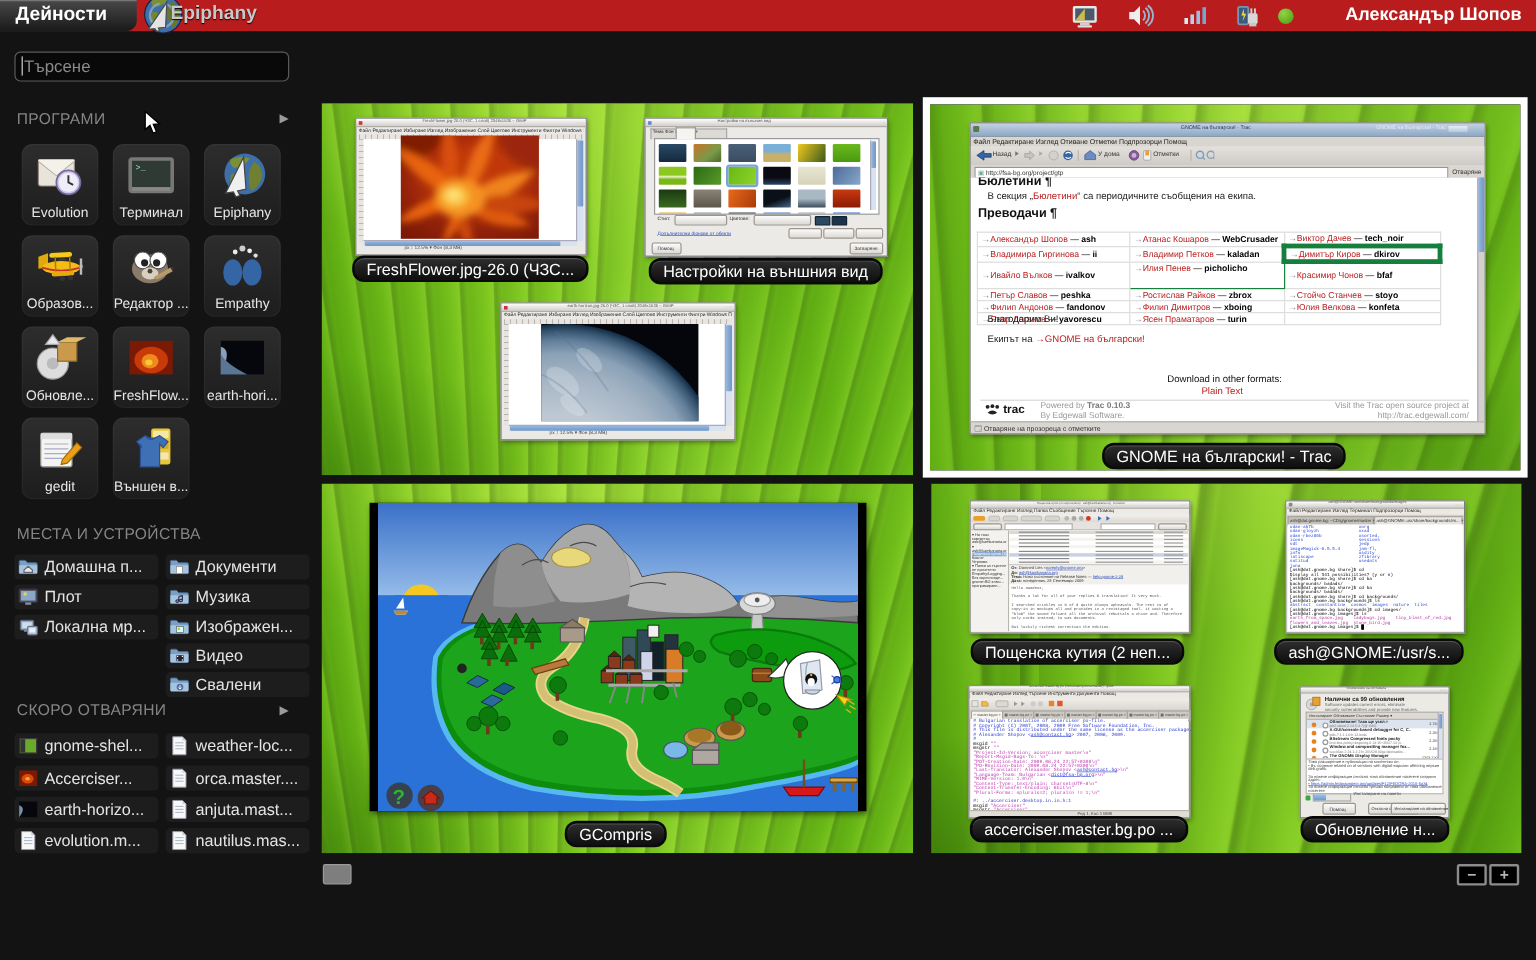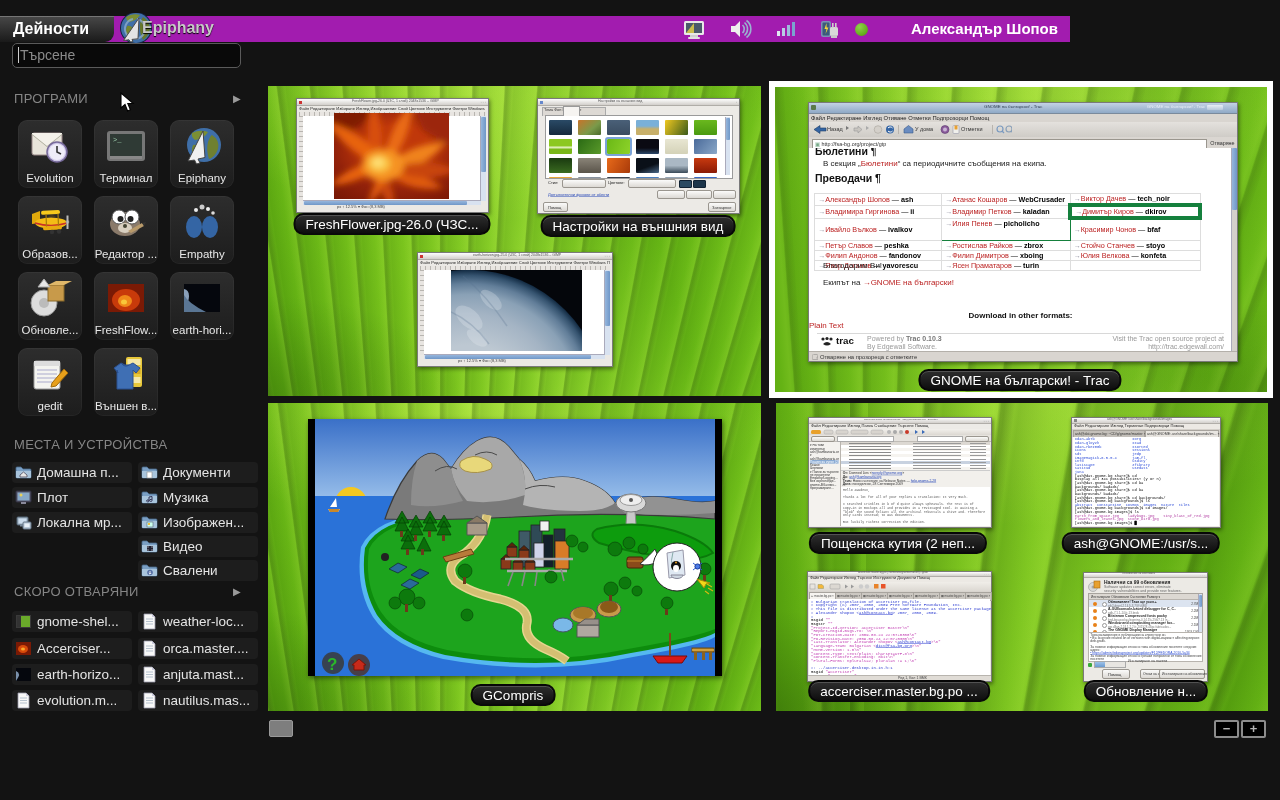--- a/index.html
+++ b/index.html
@@ -1,17 +1,17 @@
 <!DOCTYPE html>
 <html><head><meta charset="utf-8">
 <style>
 html,body{margin:0;padding:0}
 svg{display:block}
 body{width:1280px;height:800px;background:#131313;font-family:"Liberation Sans",sans-serif;position:relative;overflow:hidden}
-#topbar{position:absolute;left:0;top:16px;width:1070px;height:26px;background:#a21caf;color:#fff}
+#topbar{position:absolute;left:0;top:0;width:1280px;height:26px;background:#b91c1c;color:#fff}
 #actbtn{position:absolute;left:0;top:0;width:114px;height:26px;background:linear-gradient(#484848,#1a1a1a);border-bottom-right-radius:9px;box-shadow:inset 0 1px 0 rgba(255,255,255,.25)}
 #actbtn span{position:absolute;left:13px;top:4px;font-size:16px;font-weight:bold;color:#fff}
 #appmenu{position:absolute;left:142px;top:3px;font-size:16px;font-weight:bold;color:#c8c8c8;text-shadow:0 1px 1px #000}
 #clock{position:absolute;left:0;right:0;top:4px;text-align:center;font-size:15px;font-weight:bold;color:#fff}
 #username{position:absolute;right:12px;top:4px;font-size:15px;font-weight:bold;color:#fff}
 #userdot{position:absolute;right:202px;top:7px;width:13px;height:13px;border-radius:50%;background:radial-gradient(circle at 35% 30%,#8fd44a,#4e9a06)}
 .sic{position:absolute;top:3px}
 
 #search{position:absolute;left:12px;top:43px;width:227px;height:23px;background:#090909;border:1px solid #5a5a5a;border-radius:5px}
 #search span{position:absolute;left:7px;top:3px;font-size:14px;color:#8a8a8a}
@@ -689,22 +689,22 @@
               </tr>
               <tr>
                 <td style="border:1px solid #ddd;width:123px;height:8.6px;padding:0 0 0 3px;font-size:7.2px;white-space:nowrap;overflow:hidden"><span style="color:#889">→</span><span style="color:#b22">Явор Доганов</span> — <b>yavorescu</b></td>
                 <td style="border:1px solid #ddd;width:123px;height:8.6px;padding:0 0 0 3px;font-size:7.2px;white-space:nowrap;overflow:hidden"><span style="color:#889">→</span><span style="color:#b22">Ясен Праматаров</span> — <b>turin</b></td>
                 <td style="border:1px solid #ddd;width:123px;height:8.6px;padding:0 0 0 3px;font-size:7.2px;white-space:nowrap;overflow:hidden"></td>
               </tr>
             </tbody>
           </table>
     <div style="position:absolute;left:14px;top:113px;font-size:8px;color:#222">Благодарим Ви!</div>
     <div style="position:absolute;left:14px;top:130px;font-size:8px;color:#222">Екипът на <span style="color:#b22">→GNOME на български!</span></div>
-    <div style="position:absolute;left:0;right:0;top:163px;text-align:center;font-size:8px;font-weight:bold;color:#111">Download in other formats:</div>
-    <div style="position:absolute;left:0;right:4px;top:173px;text-align:left;font-size:8px;color:#b22">Plain Text</div>
+    <div style="position:absolute;left:0;right:0;top:163px;text-align:center;font-size:8px;font-weight:normal;color:#111">Download in other formats:</div>
+    <div style="position:absolute;left:0;right:4px;top:173px;text-align:center;font-size:8px;color:#b22">Plain Text</div>
     <div style="position:absolute;left:8px;right:8px;top:185px;border-top:1px solid #d8d8d8"></div>
     <svg style="position:absolute;left:10px;top:188px" width="16" height="12" viewBox="0 0 16 12">
             <circle cx="4" cy="3" r="1.6" fill="#222"></circle>
             <circle cx="8" cy="2.5" r="1.6" fill="#222"></circle>
             <circle cx="12" cy="3" r="1.6" fill="#222"></circle>
             <path d="M4 8 Q8 4 12 8 Q8 11 4 8Z" fill="#222"></path>
           </svg>
     <div class="tt" style="left:27px;top:187px;font-size:13px;transform:scale(.75);font-weight:bold;color:#111">trac</div>
     <div style="position:absolute;left:58px;top:187px;font-size:7px;color:#999;line-height:7.5px">Powered by <b style="color:#777">Trac 0.10.3</b><br>By Edgewall Software.</div>
     <div style="position:absolute;right:8px;top:187px;font-size:7px;color:#999;text-align:right;line-height:7.5px">Visit the Trac open source project at<br>http://trac.edgewall.com/</div>

